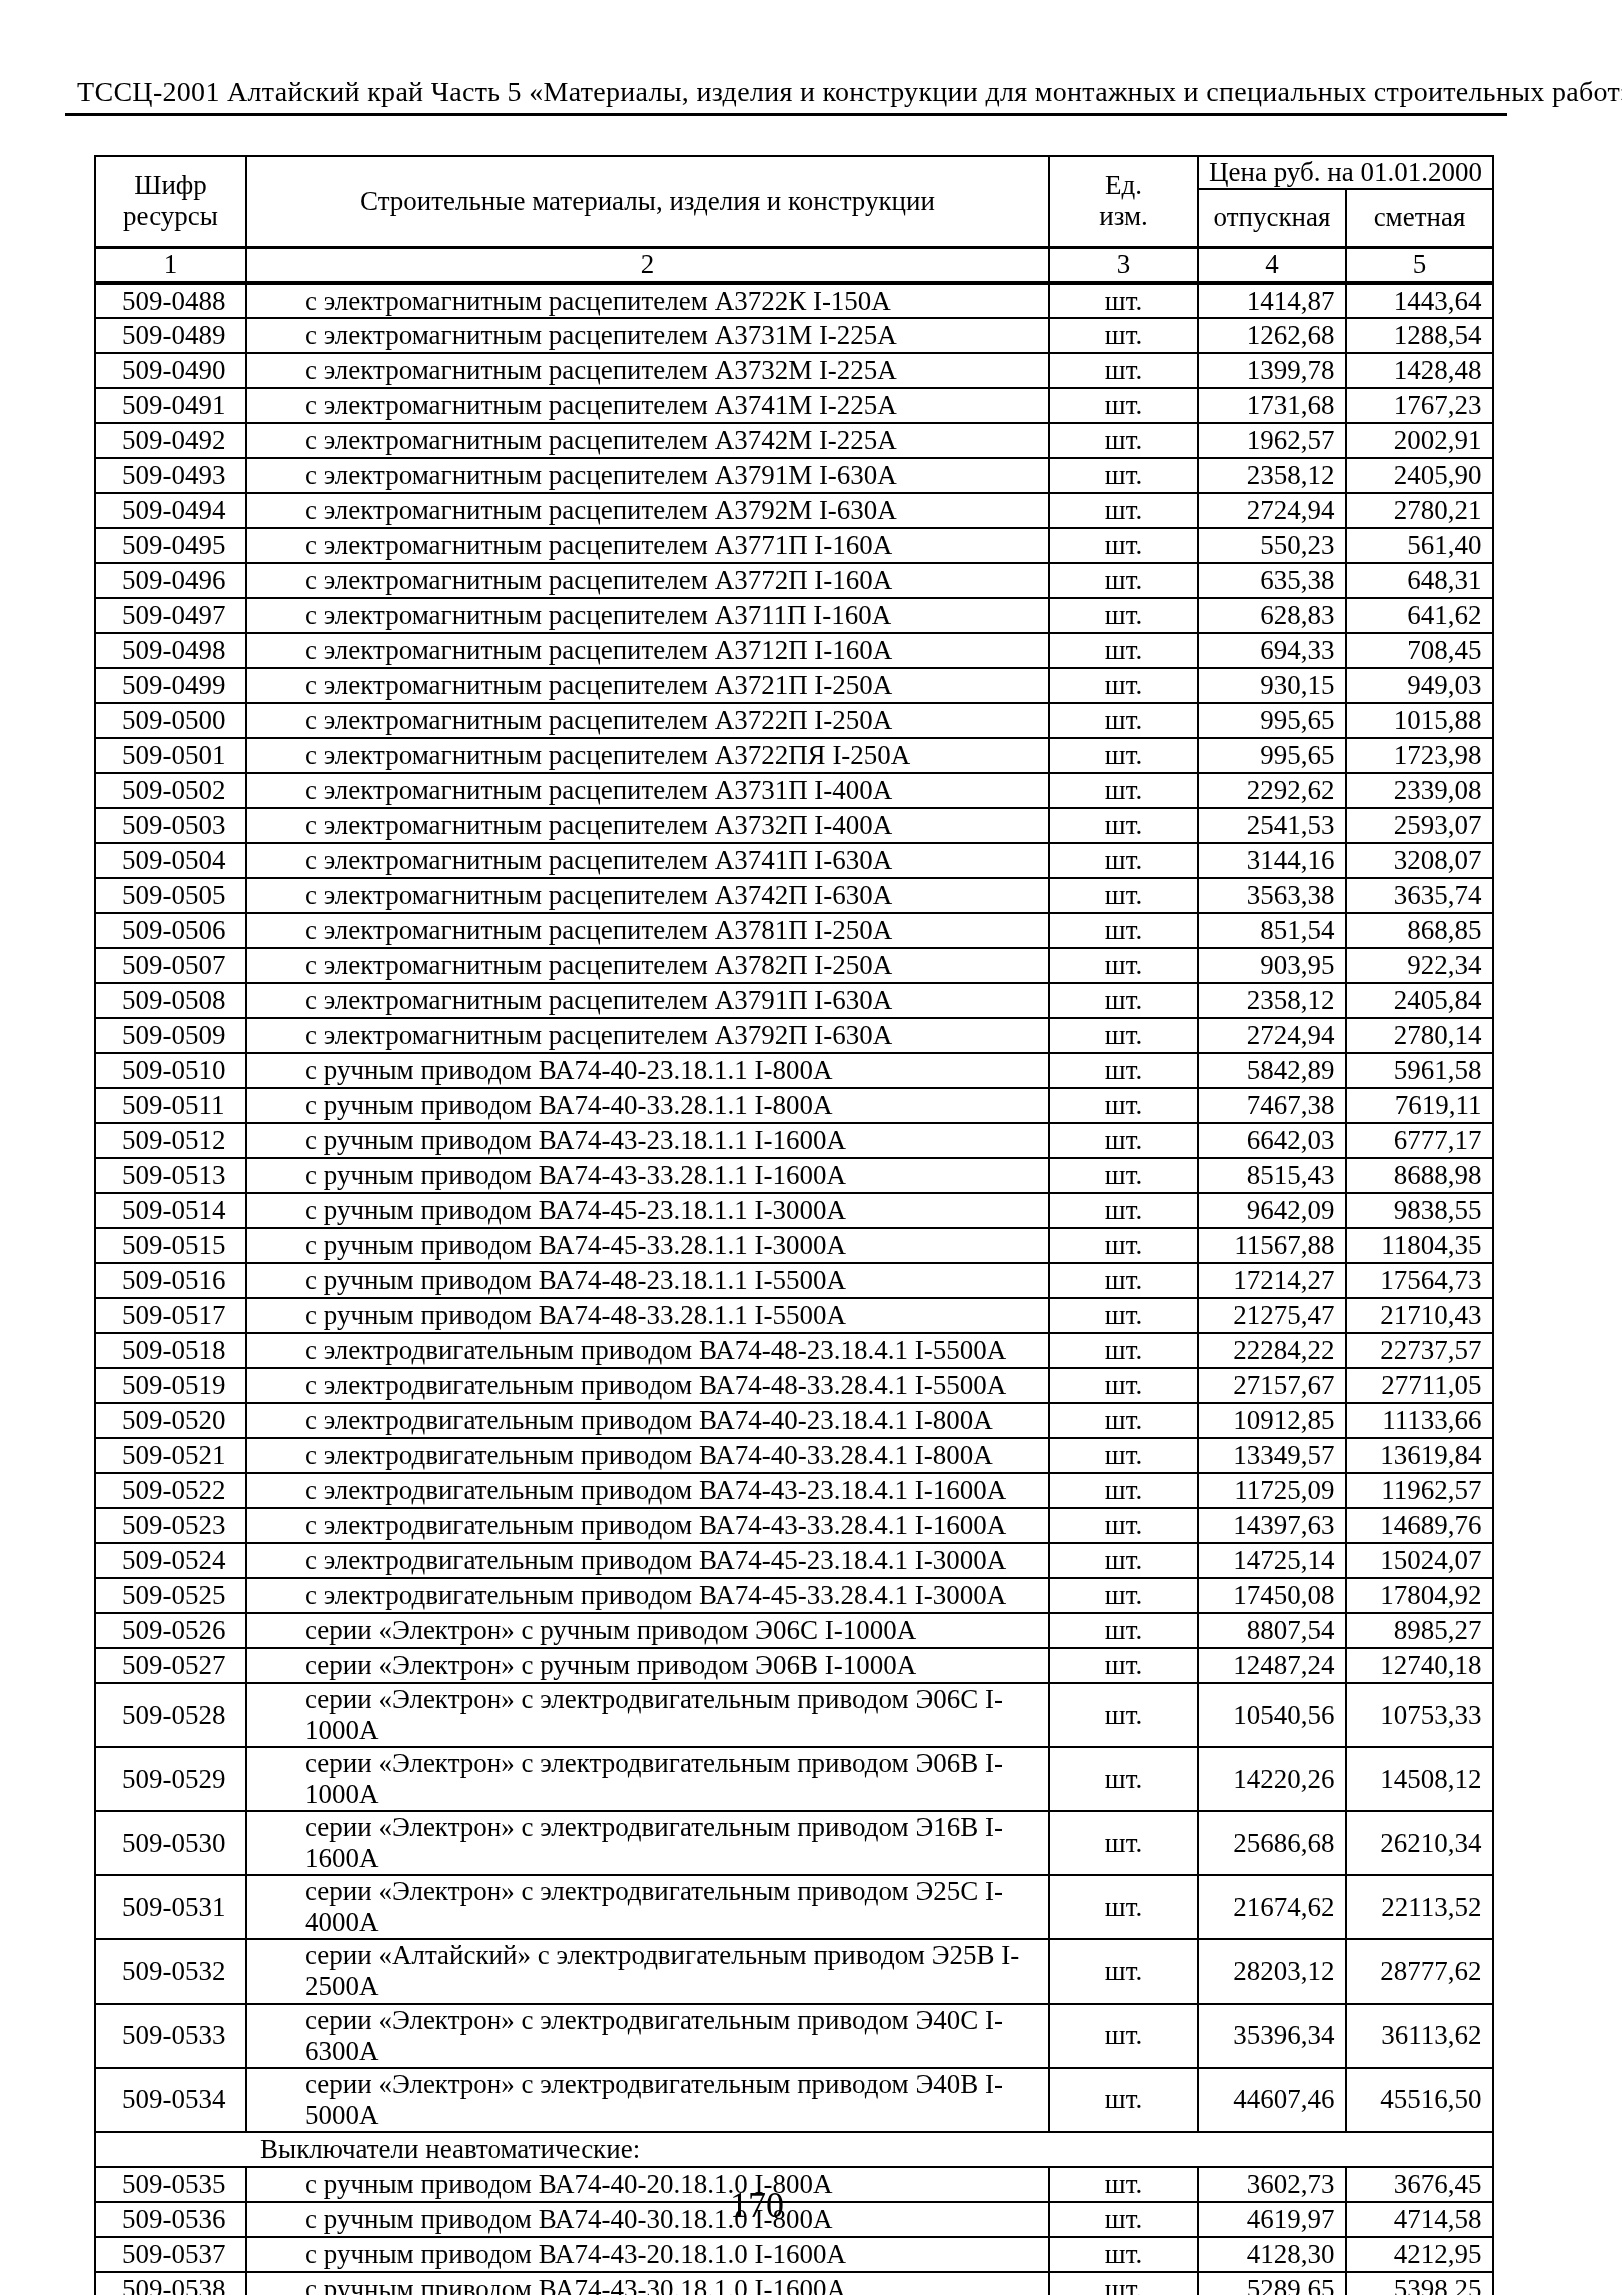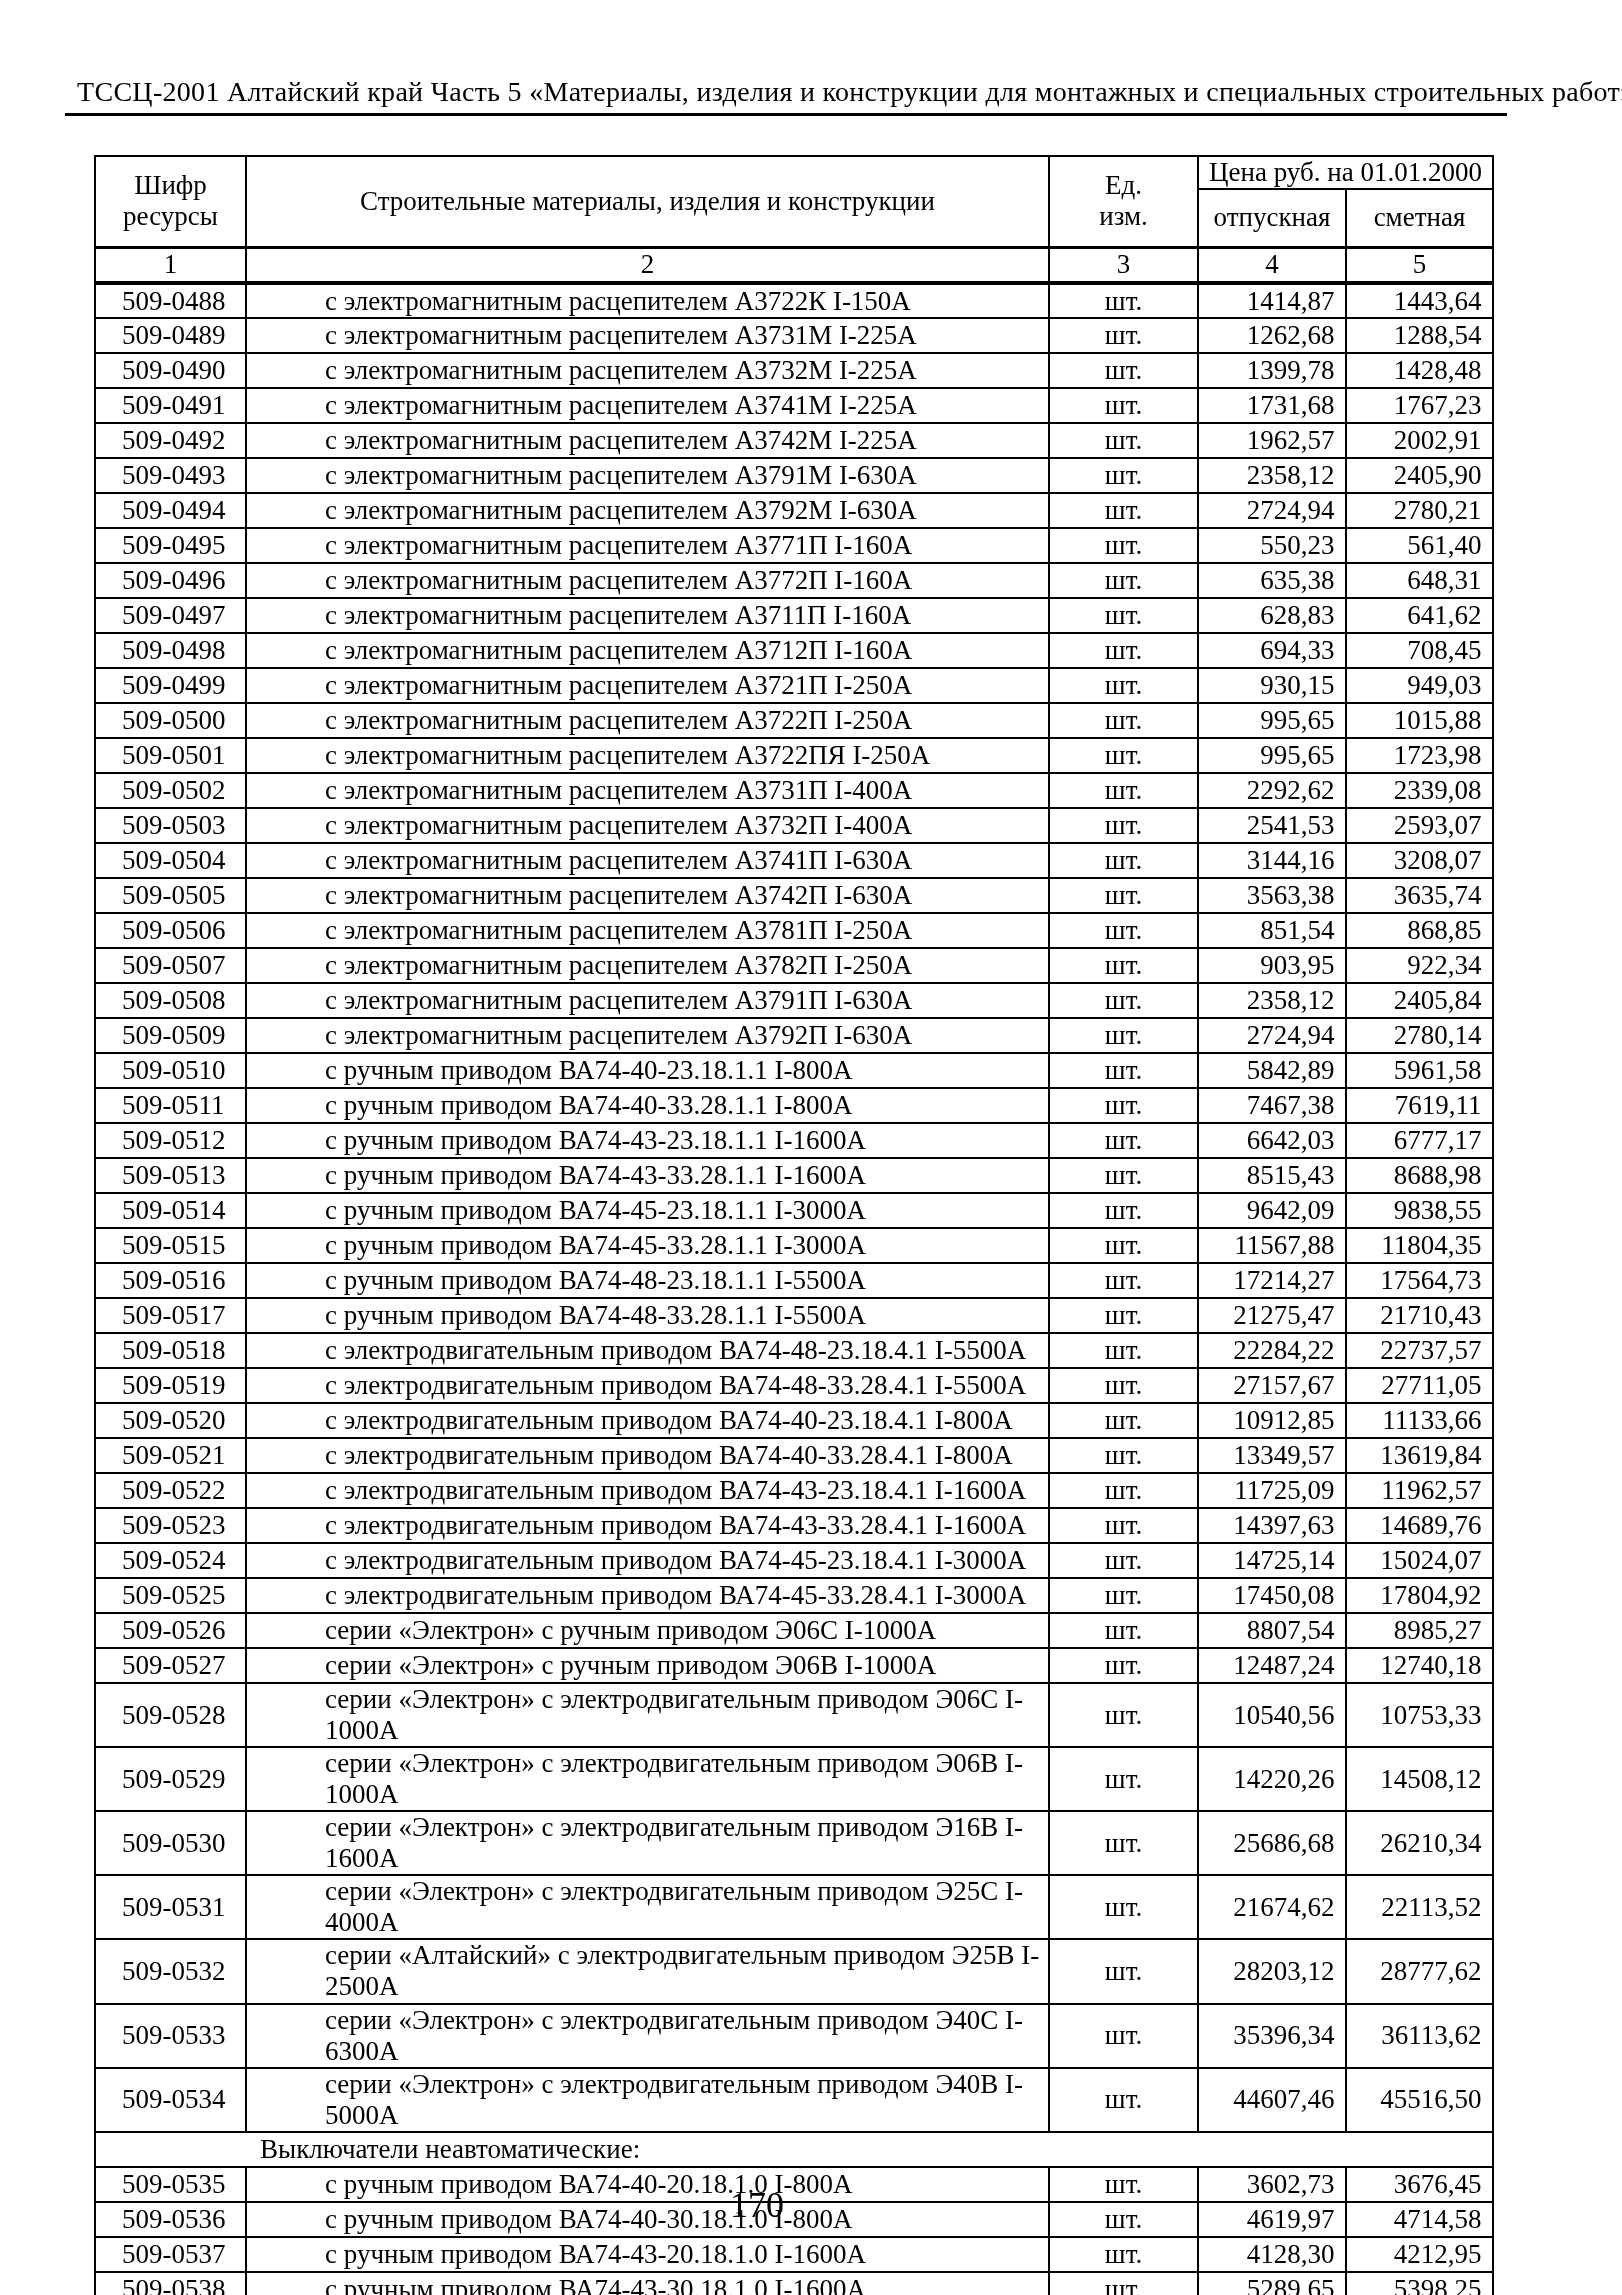--- a/index.html
+++ b/index.html
@@ -34,21 +34,21 @@
   tr.hdr-row-a td.price-group { height: 33px; }
   tr.hdr-row-b td { height: 58px; }
   tr.hdr-num td {
     height: 36px;
     border-top: 3.3px solid #000;
     border-bottom: 4.6px solid #000;
   }
   tbody tr.data-row { height: 35px; }
   tbody tr.data-row td { border-width: 2px; }
   td.code  { text-align: left; padding-left: 26px; }
-  td.name  { text-align: left; padding-left: 78px; }
+  td.name  { text-align: left; padding-left: 58px; }
   td.unit  { text-align: center; }
   td.price { text-align: right; padding-right: 10.5px; }
   tr.section-row td { text-align: left; padding-left: 164px; height: 35px; border-radius: 14px; }
   .page-number {
     position: absolute; left: 0; top: 2184px; width: 1514px;
     text-align: center; font-size: 36px;
   }
 </style>
 </head>
 <body>

